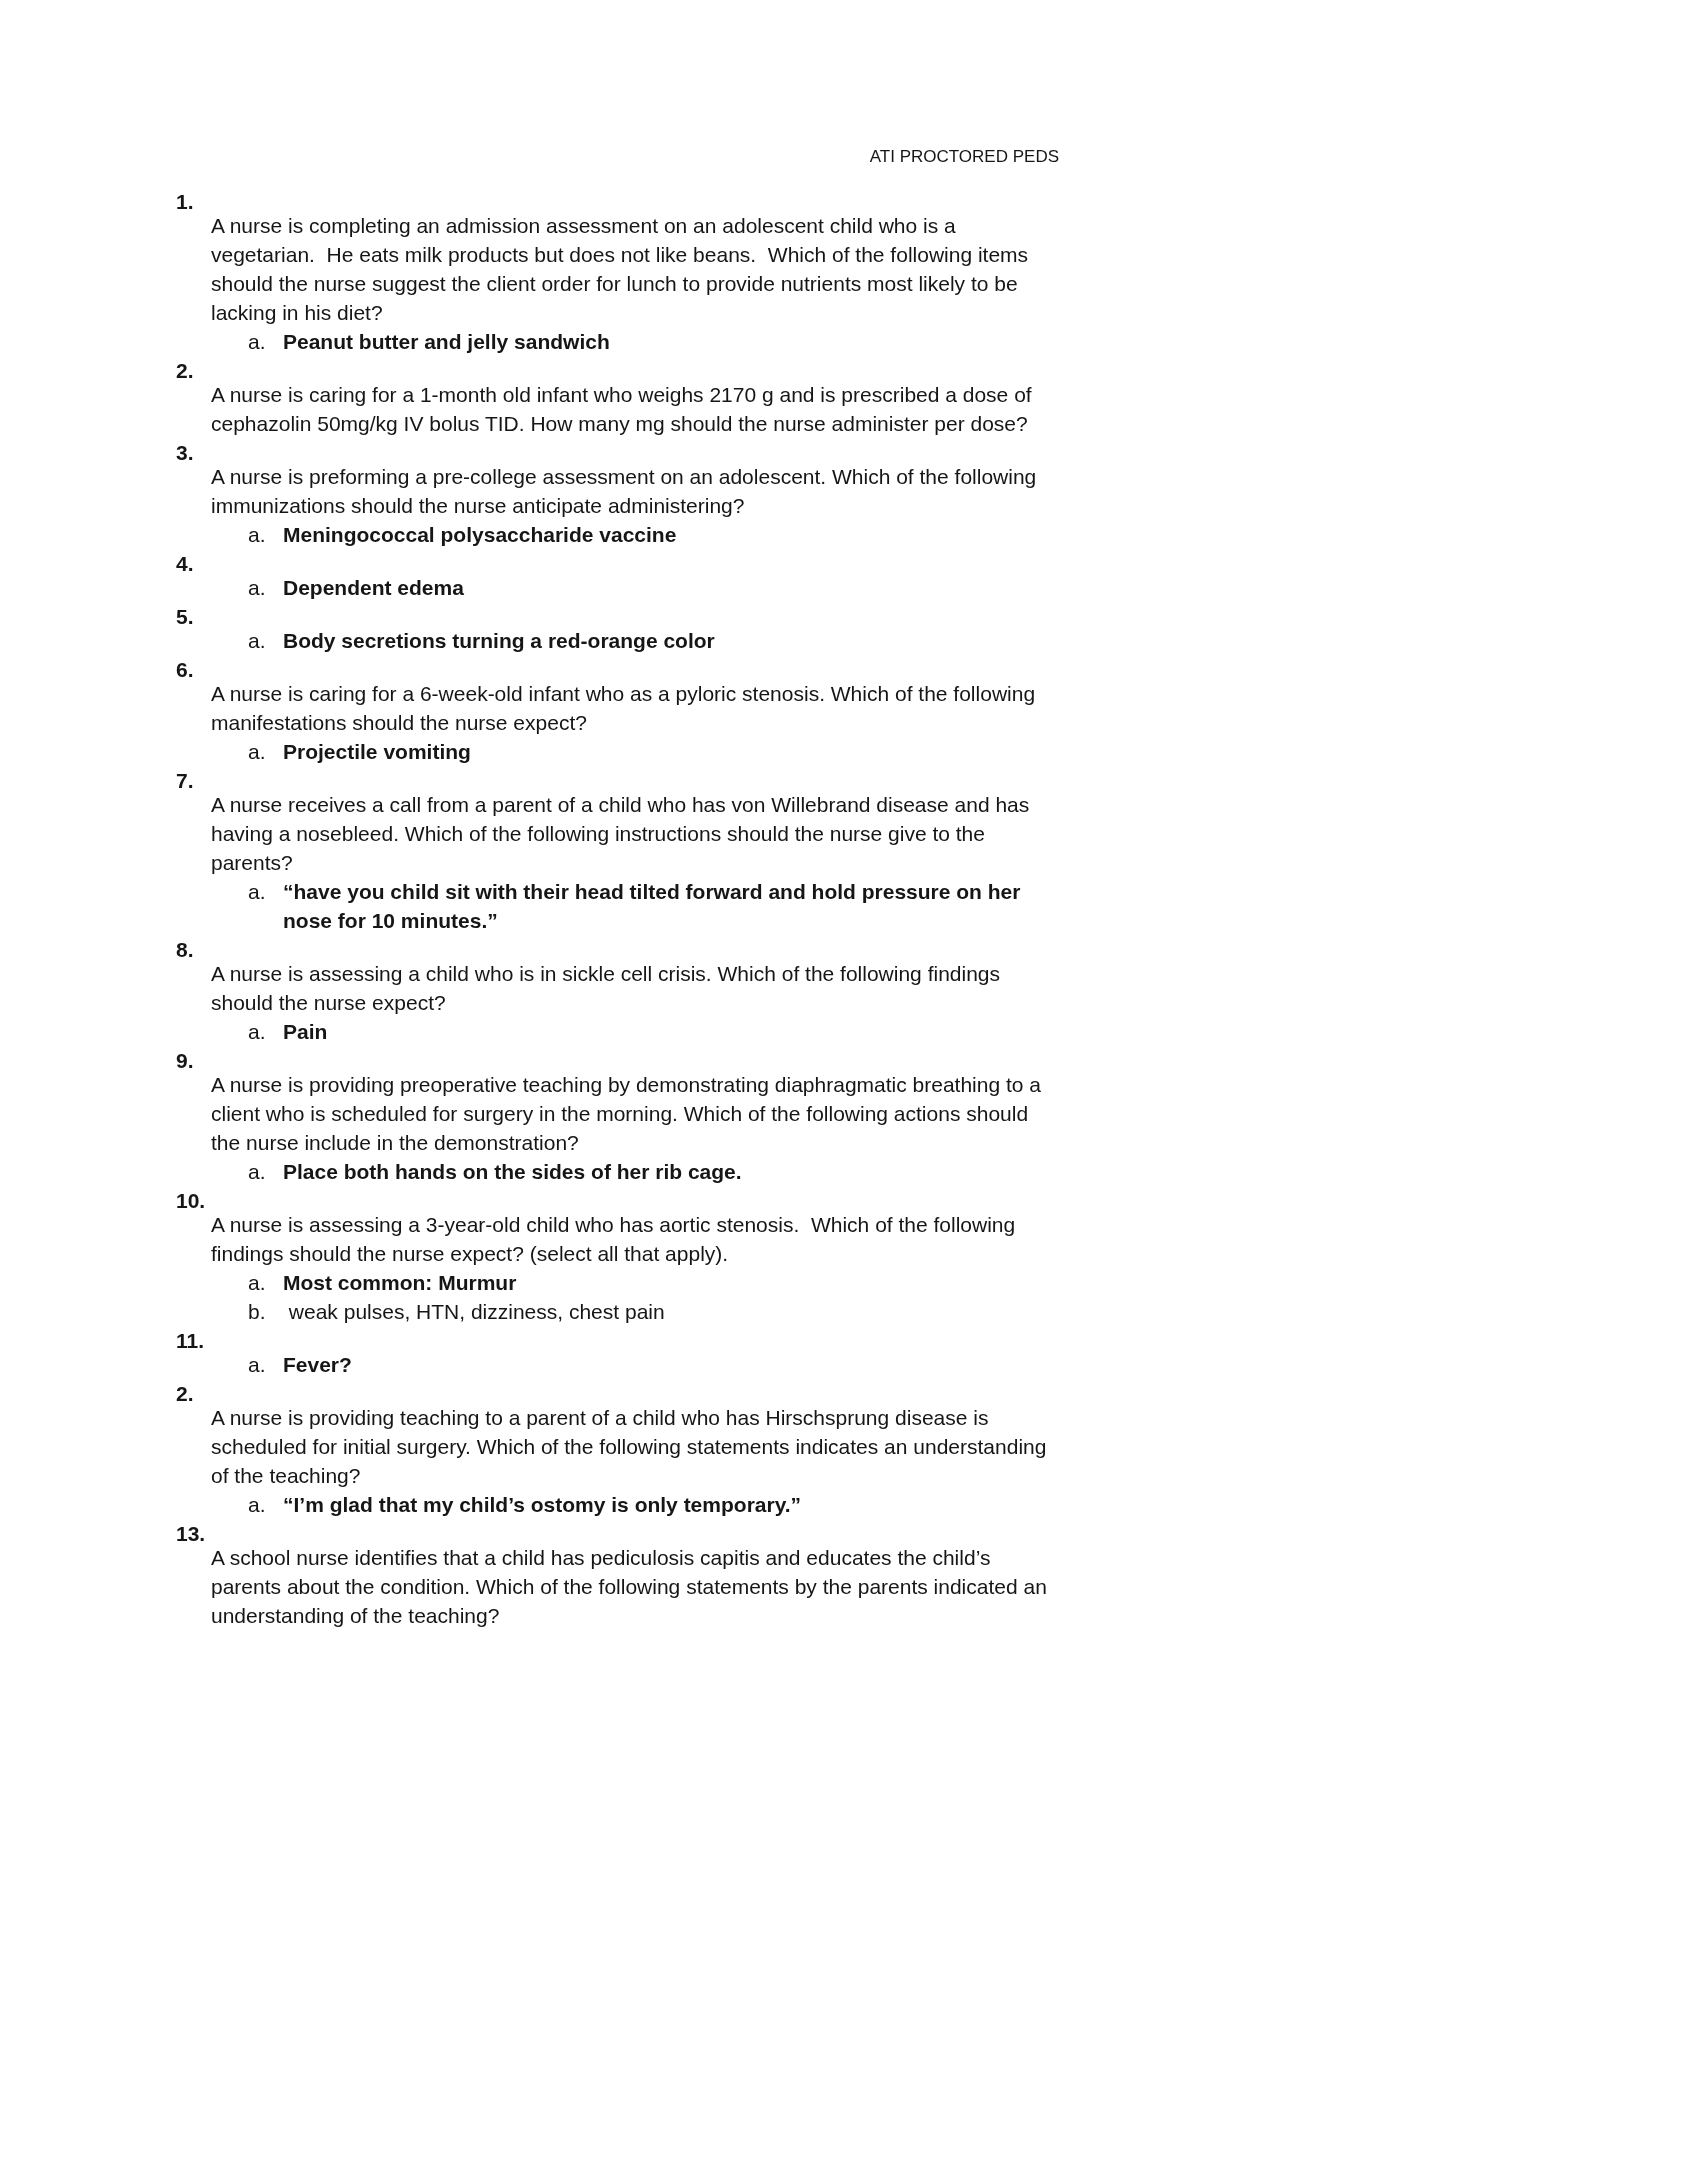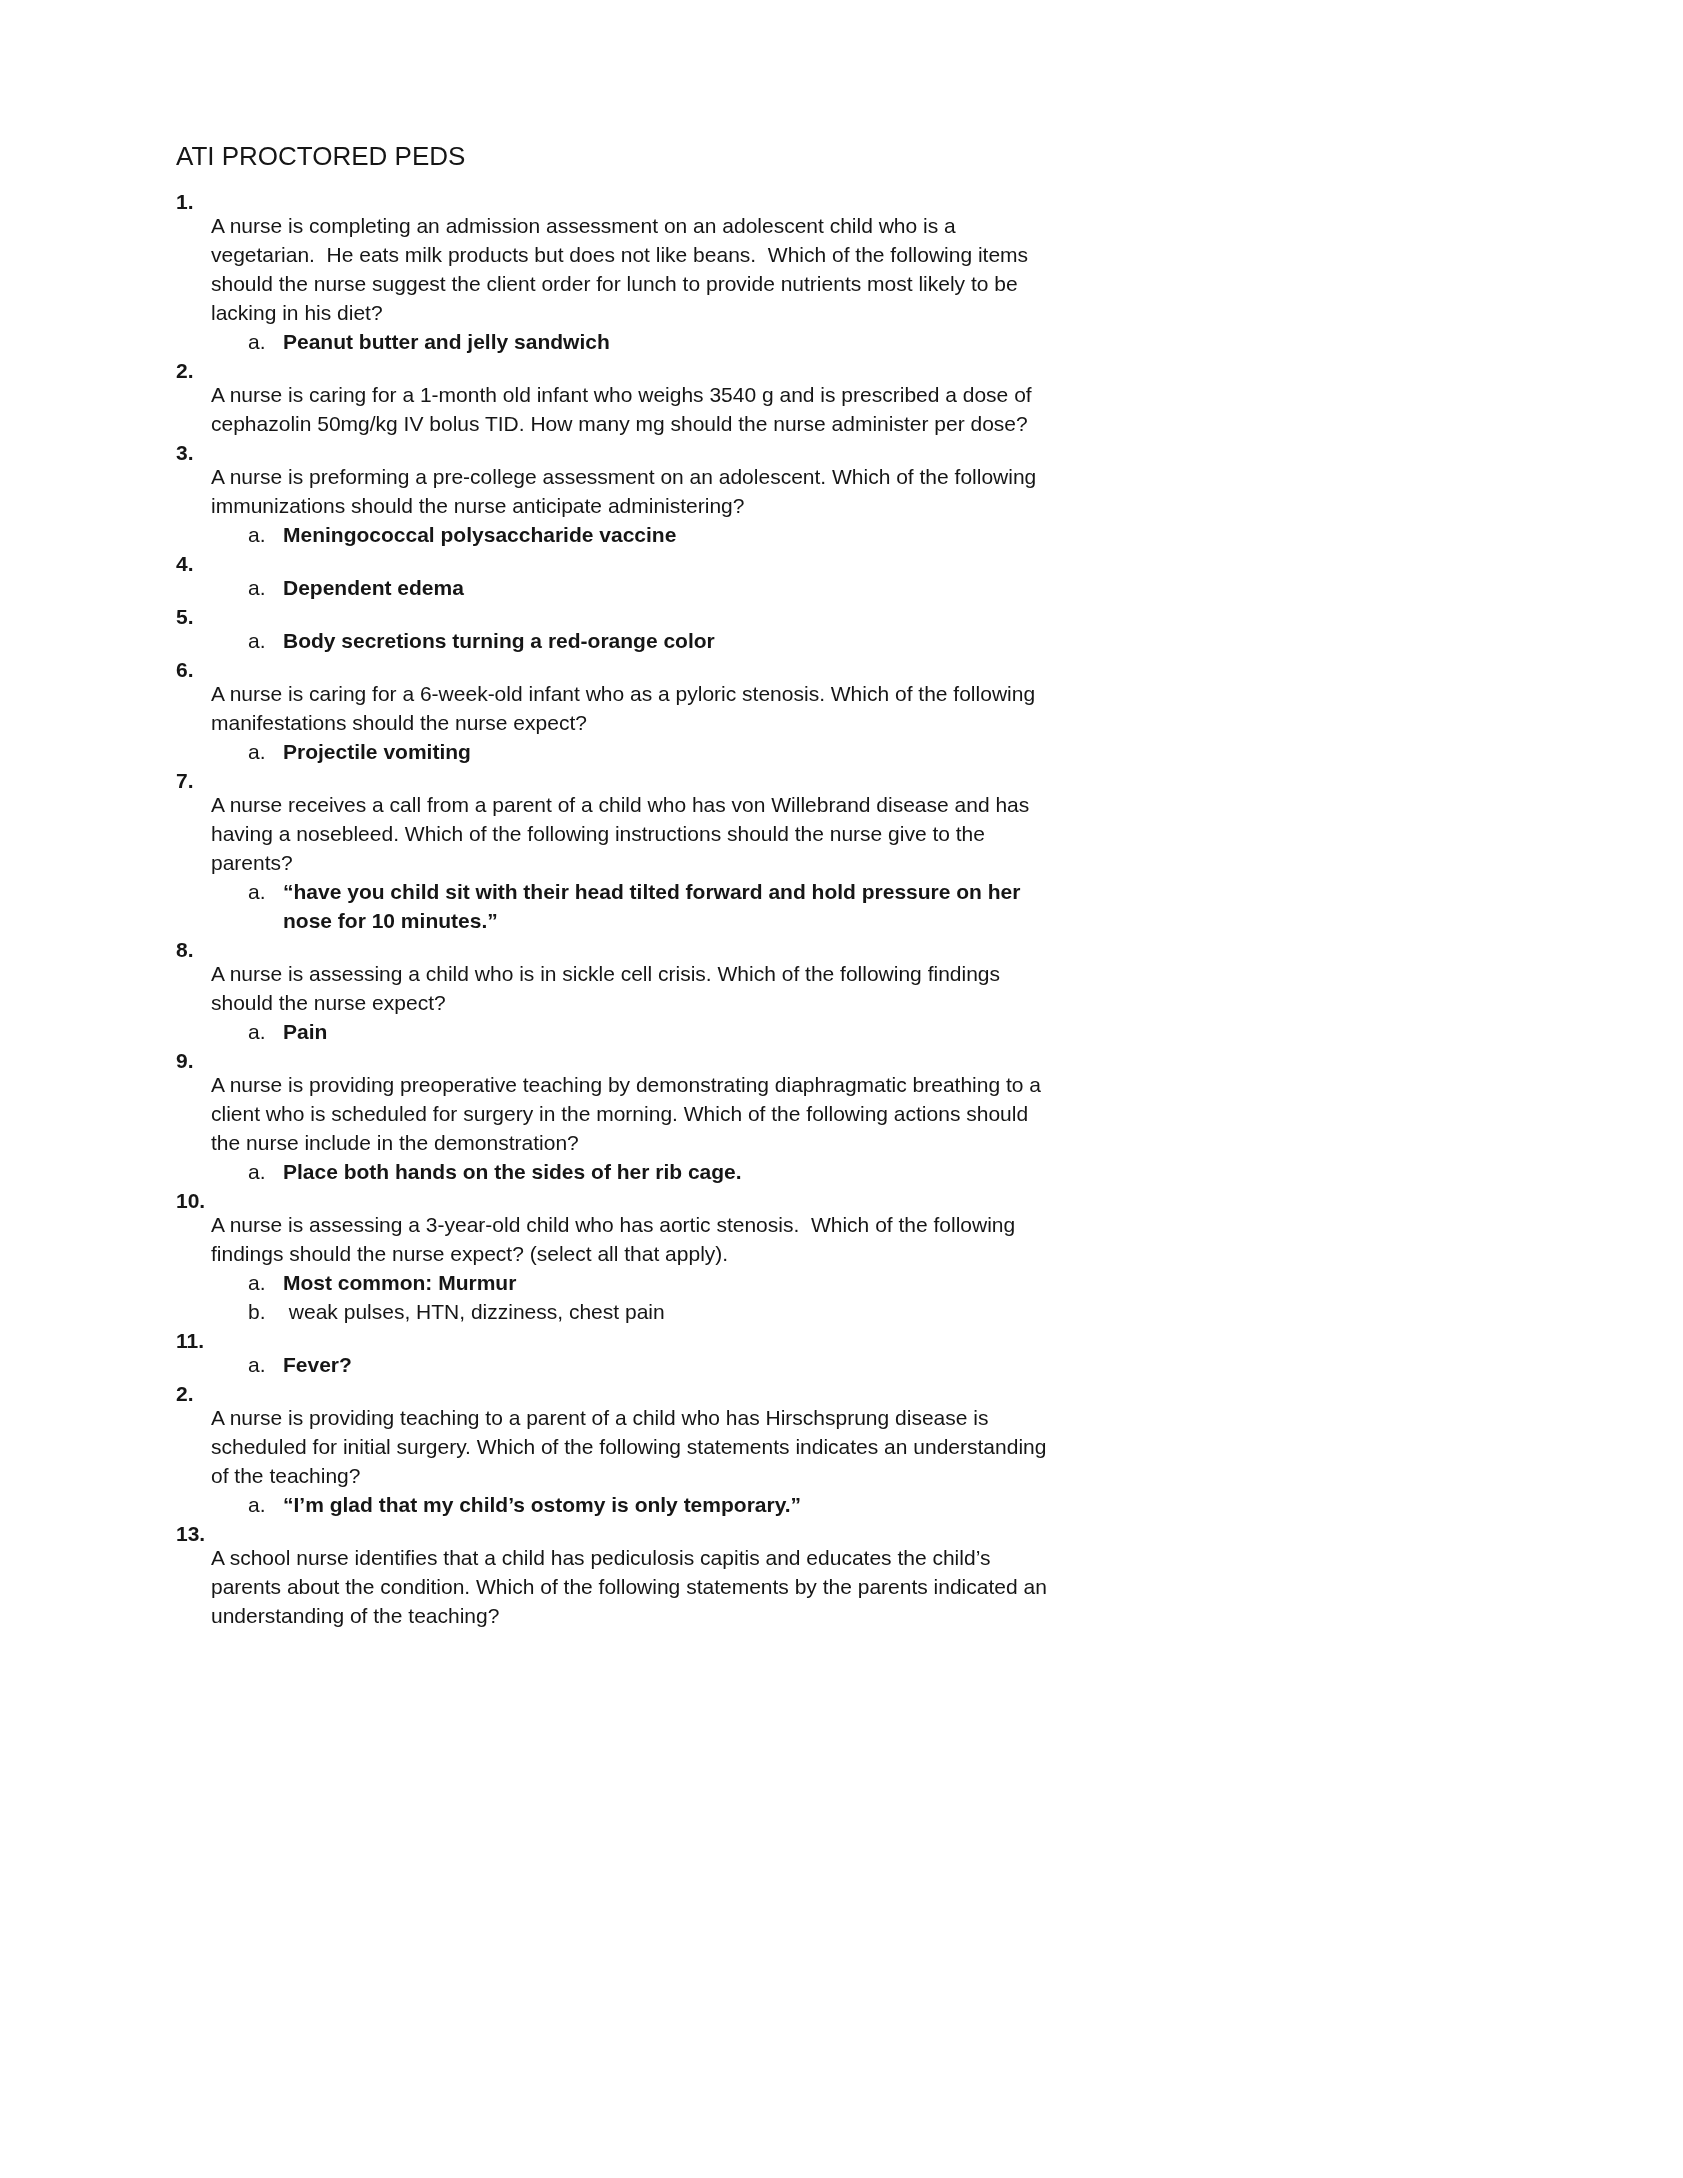--- a/index.html
+++ b/index.html
@@ -10,24 +10,24 @@
     color: #161616;
     font-family: "Liberation Sans", "DejaVu Sans", sans-serif;
     overflow: hidden;
   }
   .page {
     box-sizing: content-box;
     padding: 142px 0 0 176px;
     width: 883px;
   }
   .doc-title {
-    font-size: 26px;
+    font-size: 17px;
     line-height: 29px;
     font-weight: 400;
-    text-align: left;
+    text-align: right;
     margin: 0 0 16px 0;
   }
   .question {
     display: flex;
     align-items: flex-start;
   }
   .q-num {
     flex: 0 0 35px;
     font-size: 21px;
     line-height: 29px;
@@ -71,21 +71,21 @@
           <div class="q-text">A nurse is completing an admission assessment on an adolescent child who is a vegetarian.  He eats milk products but does not like beans.  Which of the following items should the nurse suggest the client order for lunch to provide nutrients most likely to be lacking in his diet?</div>
           <div class="answer">
             <span class="a-letter">a.</span>
             <div class="a-text bold">Peanut butter and jelly sandwich</div>
           </div>
         </div>
       </div>
       <div class="question">
         <span class="q-num">2.</span>
         <div class="q-body">
-          <div class="q-text">A nurse is caring for a 1-month old infant who weighs 3540 g and is prescribed a dose of cephazolin 50mg/kg IV bolus TID. How many mg should the nurse administer per dose?</div>
+          <div class="q-text">A nurse is caring for a 1-month old infant who weighs 2170 g and is prescribed a dose of cephazolin 50mg/kg IV bolus TID. How many mg should the nurse administer per dose?</div>
         </div>
       </div>
       <div class="question">
         <span class="q-num">3.</span>
         <div class="q-body">
           <div class="q-text">A nurse is preforming a pre-college assessment on an adolescent. Which of the following immunizations should the nurse anticipate administering?</div>
           <div class="answer">
             <span class="a-letter">a.</span>
             <div class="a-text bold">Meningococcal polysaccharide vaccine</div>
           </div>

